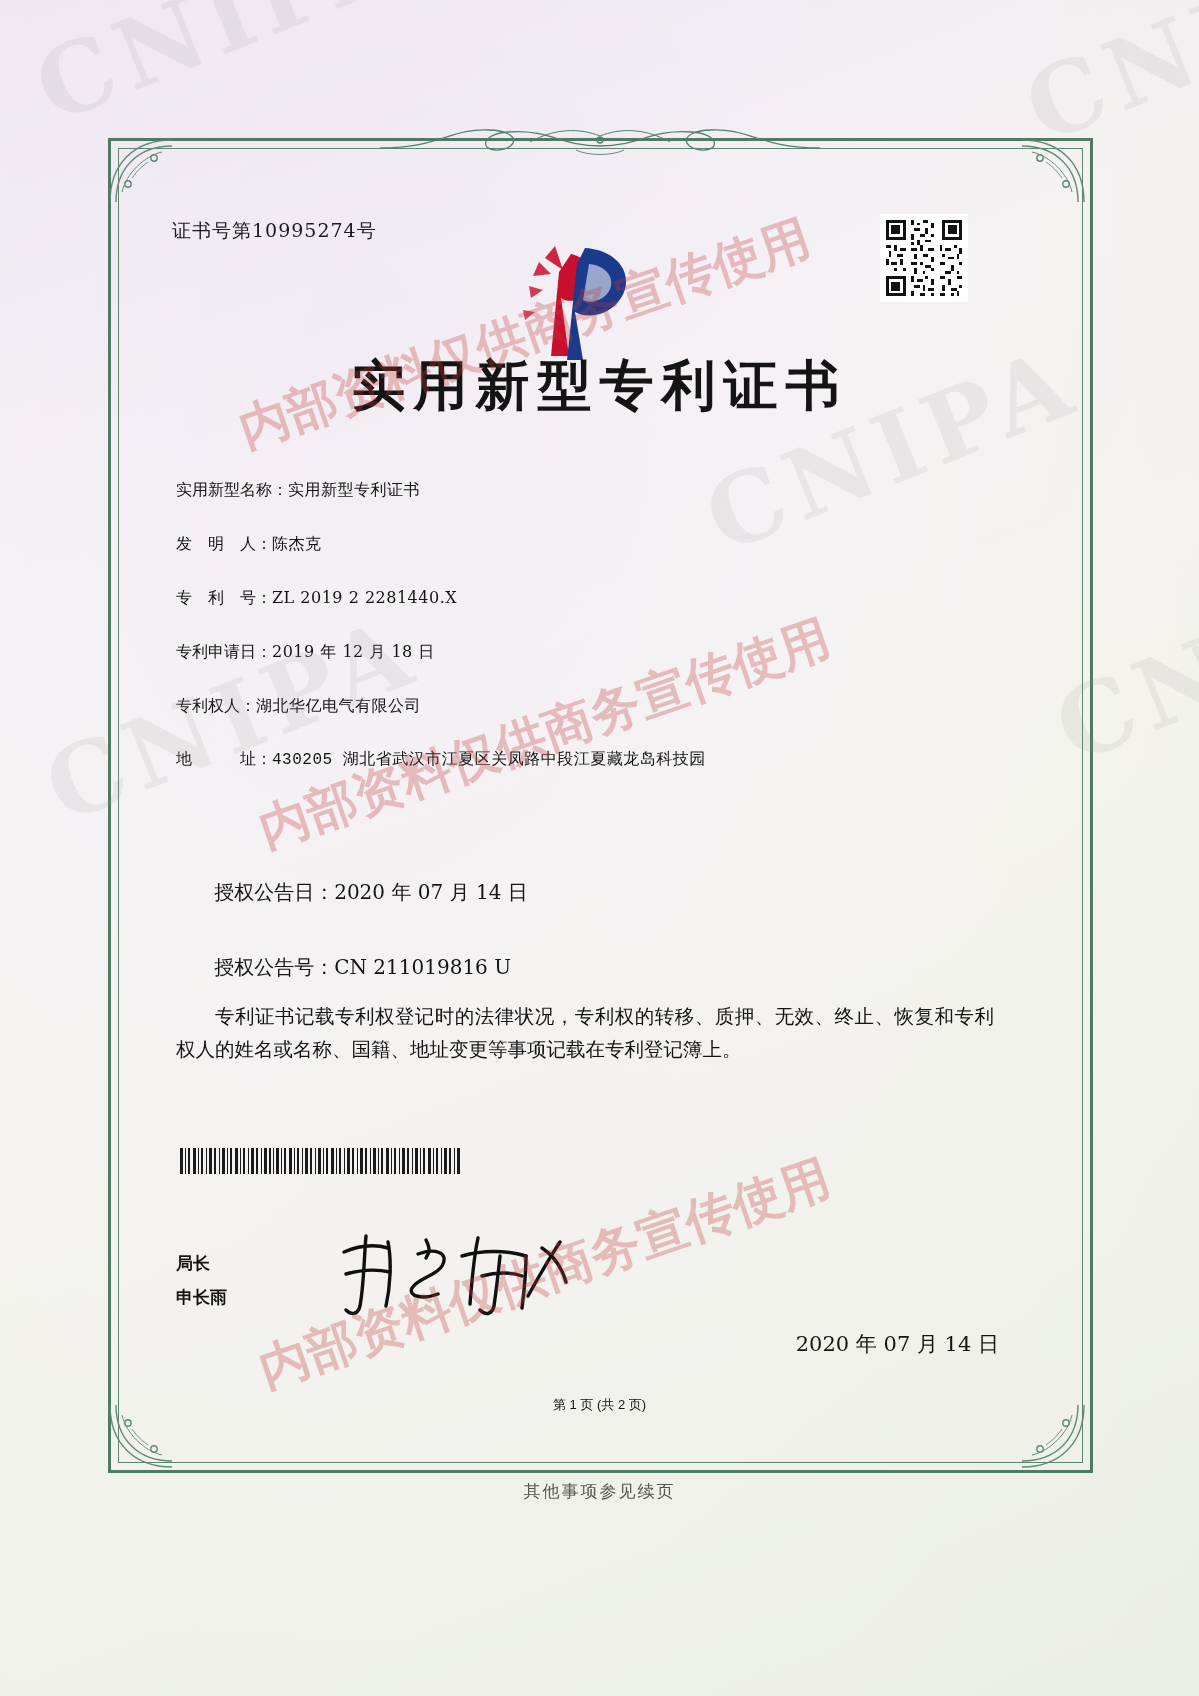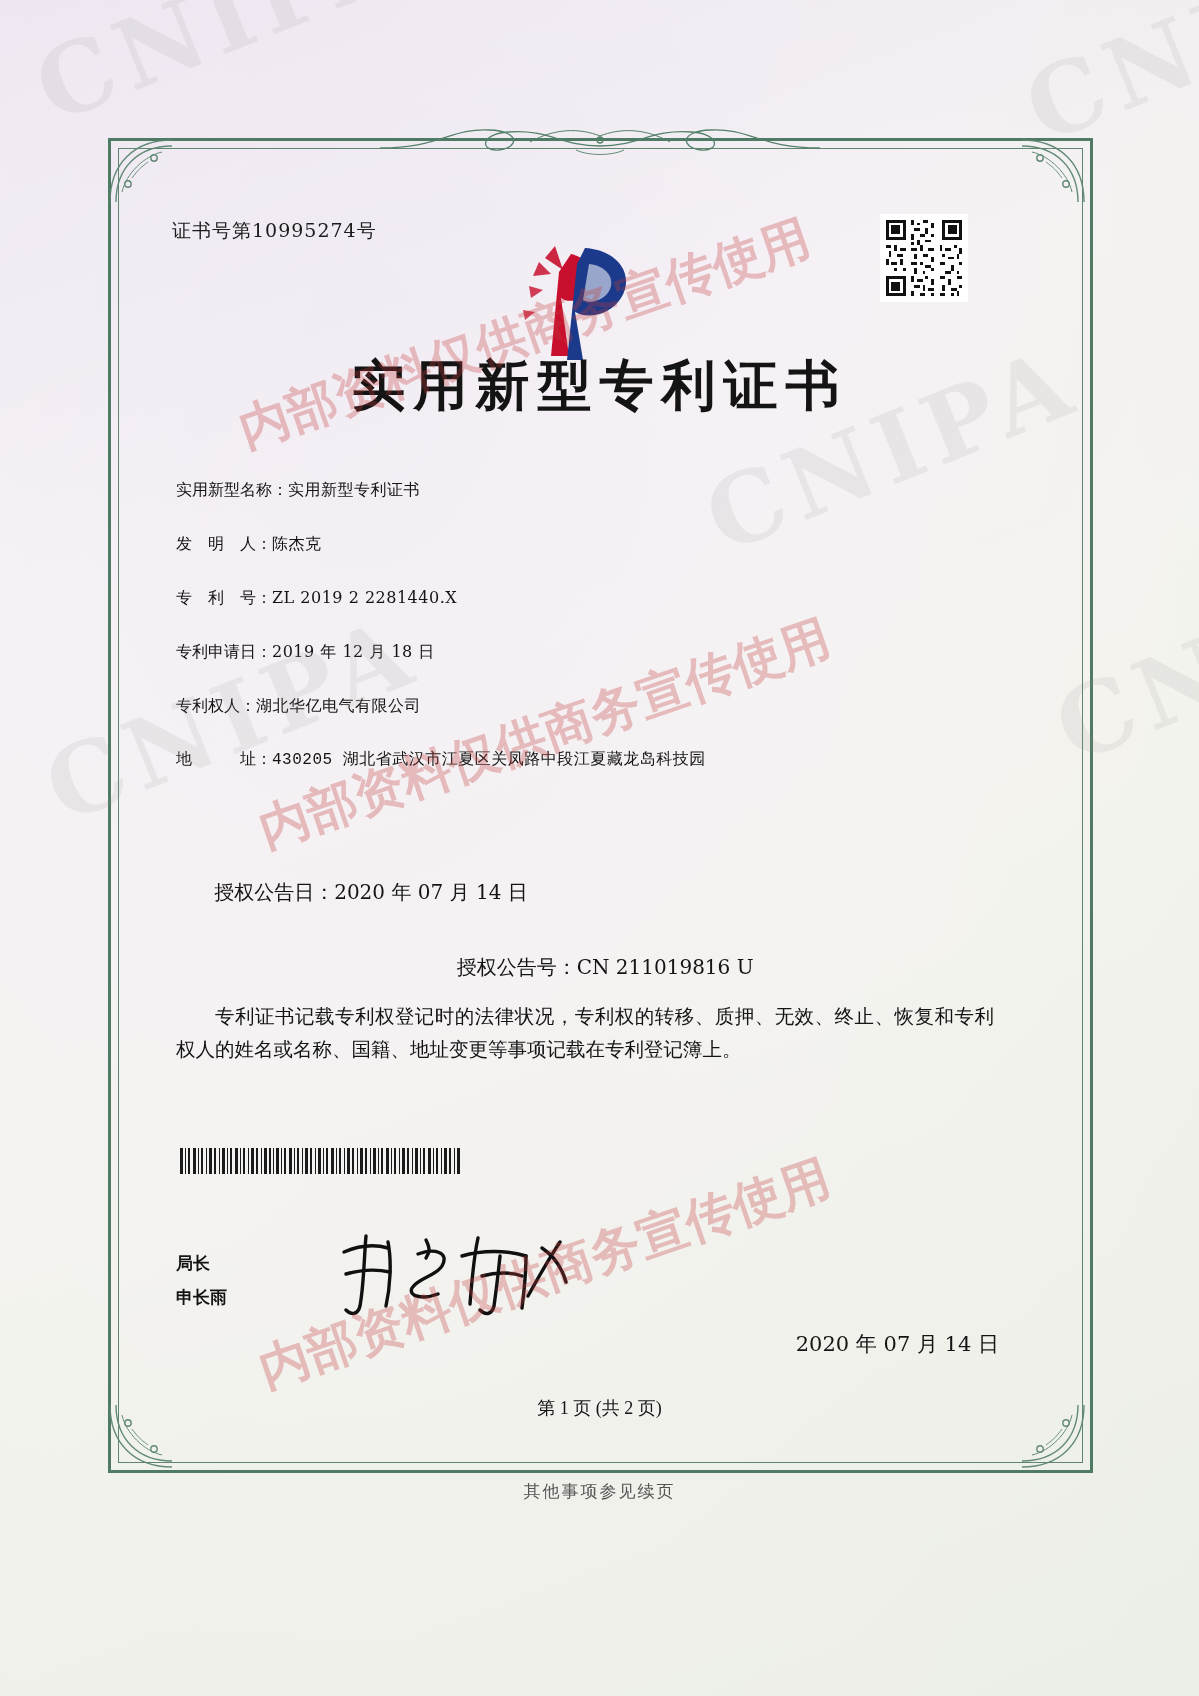--- a/index.html
+++ b/index.html
@@ -145,21 +145,21 @@
     left: 176px;
     top: 855px;
     width: 820px;
     font-family: "DejaVu Serif", "Liberation Serif", serif;
     font-size: 20px;
     color: #141414;
     display: flex;
     flex-direction: column;
   }
   .pub-row .left { width: 390px; white-space: pre; }
-  .pub-row .right { white-space: pre; text-align: center; }
+  .pub-row .right { white-space: pre; }
 
   .para {
     position: absolute;
     left: 176px;
     width: 818px;
     font-family: "DejaVu Serif", "Liberation Serif", serif;
     font-size: 19.5px;
     line-height: 33px;
     color: #141414;
     text-align: justify;
@@ -205,22 +205,22 @@
     font-family: "DejaVu Serif", "Liberation Serif", serif;
     font-size: 21px;
     color: #141414;
   }
 
   .page-no {
     position: absolute;
     left: 0; right: 0;
     top: 1396px;
     text-align: center;
-    font-family: Liberation Serif, serif;
-    font-size: 18px;
+    font-family: Liberation Sans, sans-serif;
+    font-size: 13px;
     color: #141414;
   }
 
   .footer-note {
     position: absolute;
     left: 0; right: 0;
     top: 1480px;
     text-align: center;
     font-family: Liberation Sans, sans-serif;
     font-size: 17px;

